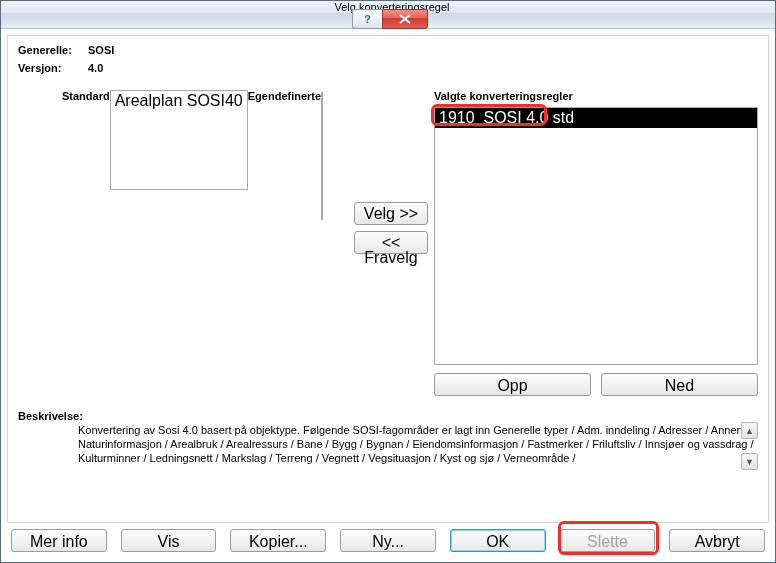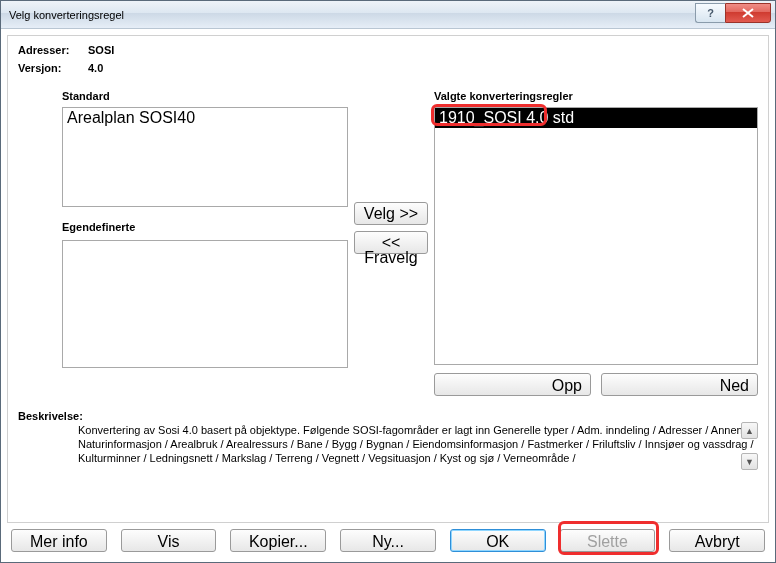--- a/index.html
+++ b/index.html
@@ -12,20 +12,21 @@
     border: 1px solid #5a6a7a;
     box-shadow: 0 0 8px rgba(0,0,0,.3);
     display: flex; flex-direction: column;
   }
   .titlebar {
     height: 28px;
     background: linear-gradient(to bottom, #eef3f8 0%, #dde7f1 45%, #cdd9e6 46%, #e6eef7 100%);
     border-bottom: 1px solid #b9c6d3;
     display: flex; align-items: center;
     padding-left: 8px;
+    flex-direction: column;
   }
   .titlebar .title { color: #000; flex: 1; }
   .titlebar .ctrl-group { display: flex; height: 20px; margin-right: 4px; margin-top: -4px; }
   .titlebar .ctrl {
     width: 30px; height: 20px;
     border: 1px solid #8a9bab;
     display: flex; align-items: center; justify-content: center;
     font-weight: bold; font-size: 11px;
     background: linear-gradient(to bottom, #f7fbff, #d8e5f0);
     color: #46586b;
@@ -50,21 +51,21 @@
     display: flex; flex-direction: column;
     background: #fff;
   }
 
   .info-rows { margin-bottom: 10px; }
   .info-row { display: flex; margin-bottom: 6px; }
   .info-row .lbl { width: 70px; font-weight: bold; }
   .info-row .val { font-weight: bold; }
 
   .cols { display: flex; gap: 8px; }
-  .col-left { width: 330px; display: flex; flex-direction: column; padding-left: 44px; }
+  .col-left { width: 330px; display: flex; flex-direction: row; padding-left: 44px; }
   .col-mid { width: 70px; display: flex; flex-direction: column; align-items: center; justify-content: flex-start; gap: 6px; padding-top: 112px; }
   .col-right { flex: 1; display: flex; flex-direction: column; }
 
   .label-heading { font-weight: bold; margin-bottom: 5px; }
 
   .listbox {
     border: 1px solid #a9a9a9; background: #fff;
     font-size: 16px;
   }
   .lb-standard { height: 100px; }
@@ -87,21 +88,21 @@
     font-size: 16px;
     color: #000;
     text-align: center;
     cursor: default;
   }
   .btn.disabled { color: #a0a0a0; }
 
   .velg-btn, .fravelg-btn { width: 74px; height: 23px; line-height:15px; }
 
   .opp-ned { display: flex; gap: 10px; margin-top: 8px; }
-  .opp-ned .btn { flex: 1; height: 23px; text-align: right; }
+  .opp-ned .btn { flex: 1; height: 23px; }
 
   .beskrivelse { margin-top: 14px; }
   .beskrivelse-label { font-weight: bold; }
   .beskrivelse-box {
     border: none; padding: 2px 4px 2px 60px;
     position: relative;
     height: 48px;
     font-size: 11px; color: #000;
     overflow: hidden;
   }
@@ -153,21 +154,21 @@
         </svg>
       </div>
     </div>
   </div>
 
   <div class="client">
     <div class="panel">
 
       <div class="info-rows">
         <div class="info-row">
-          <span class="lbl">Adresser:</span>
+          <span class="lbl">Generelle:</span>
           <span class="val">SOSI</span>
         </div>
         <div class="info-row">
           <span class="lbl">Versjon:</span>
           <span class="val">4.0</span>
         </div>
       </div>
 
       <div class="cols">
 

